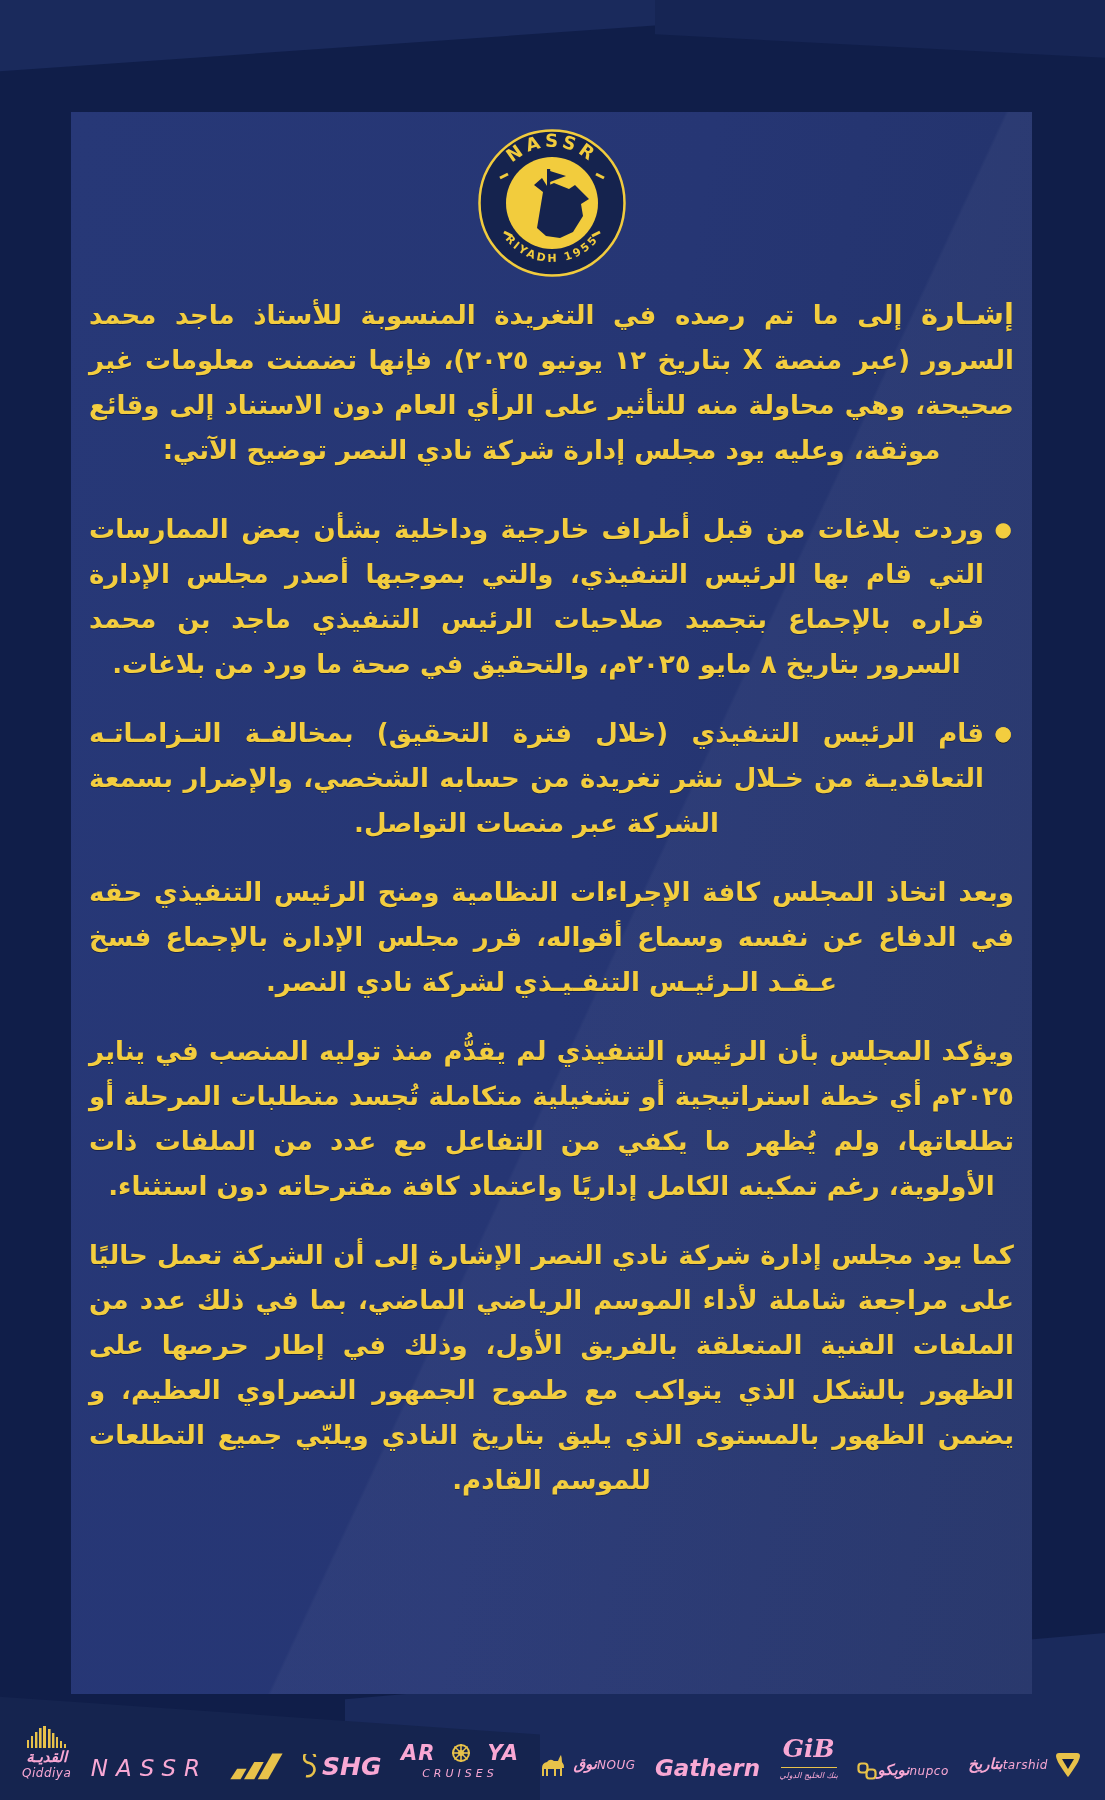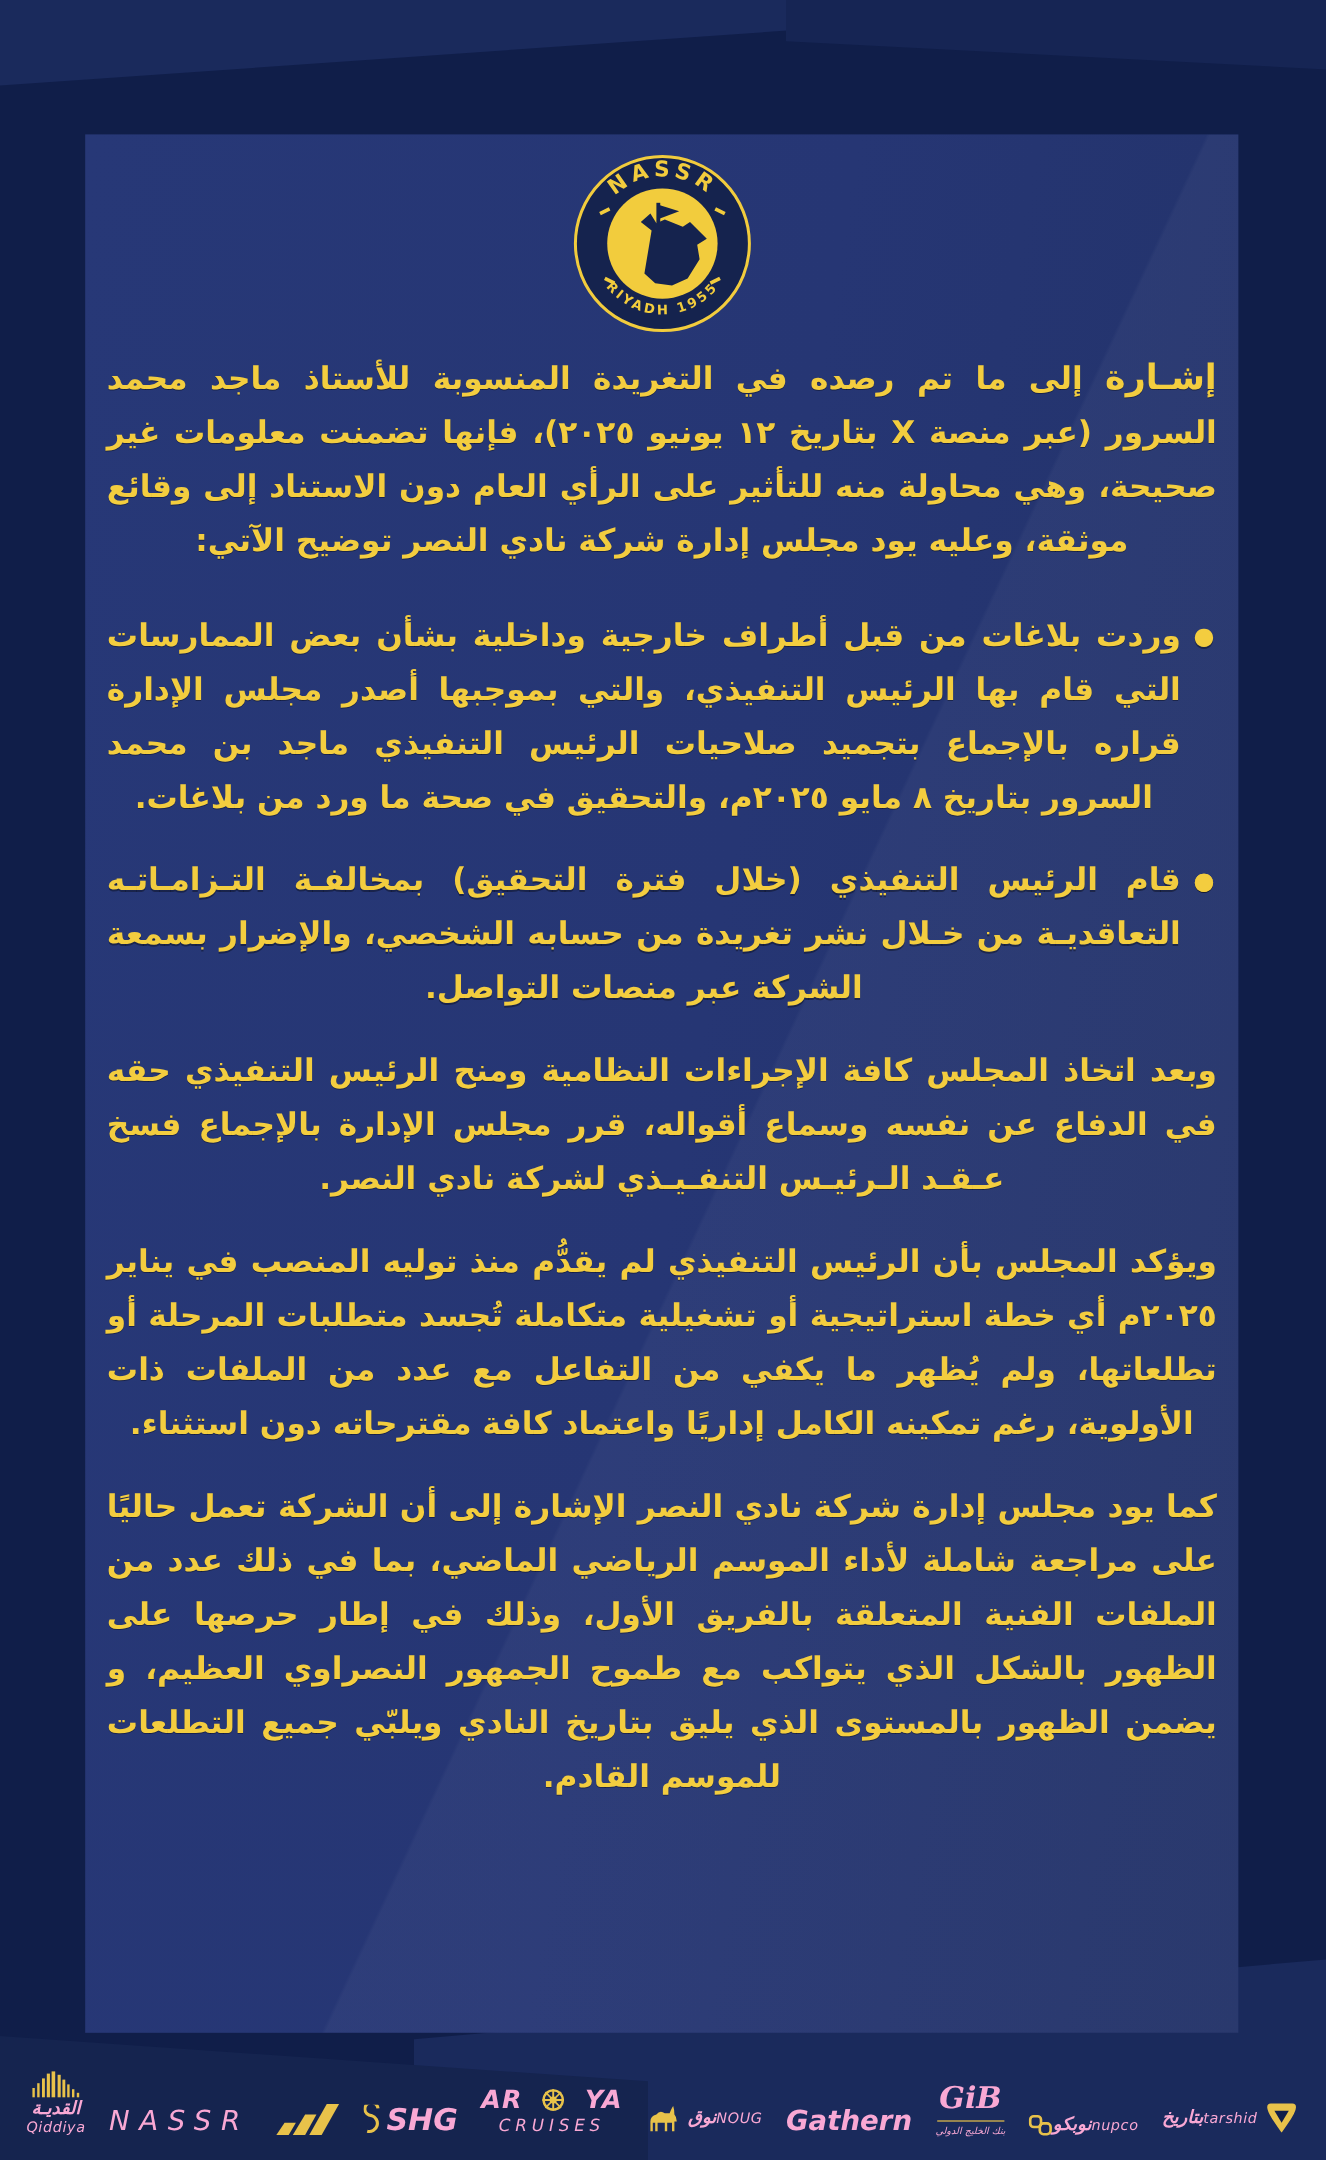--- a/index.html
+++ b/index.html
@@ -70,21 +70,21 @@
     position:absolute;left:22px;right:22px;bottom:20px;height:86px;
     display:flex;align-items:flex-end;justify-content:space-between;
     direction:ltr;color:#f9a8d4;font-style:italic;
   }
   .sponsor{display:flex;flex-direction:column;align-items:center;gap:2px;line-height:1.05;}
   .sponsor .ar{font-size:15px;font-weight:bold;direction:rtl;}
   .sponsor .la{font-size:12px;letter-spacing:.5px;}
   .kafd{font-size:23px;letter-spacing:8px;font-weight:400;}
   .shg-row{display:flex;align-items:center;gap:3px;font-weight:bold;font-size:25px;}
   .aroya-row{display:flex;align-items:center;gap:16px;font-weight:bold;font-size:21px;letter-spacing:1px;}
-  .aroya-sub{font-size:14px;letter-spacing:4px;margin-top:2px;}
+  .aroya-sub{font-size:11px;letter-spacing:4px;margin-top:2px;}
   .gathern{font-size:23px;font-weight:bold;}
   .gib{font-size:25px;font-weight:bold;font-family:"DejaVu Serif",serif;}
   .gib-rule{width:56px;border-top:1px solid #e8c24a;margin:2px 0;}
   .gib-sub{font-size:8px;direction:rtl;}
   .noug-row,.nupco-row,.tarshid-row{display:flex;align-items:center;gap:5px;}
   .stack{display:flex;flex-direction:row;align-items:center;}
   svg text{font-family:"DejaVu Sans",sans-serif;}
 </style>
 </head>
 <body>

